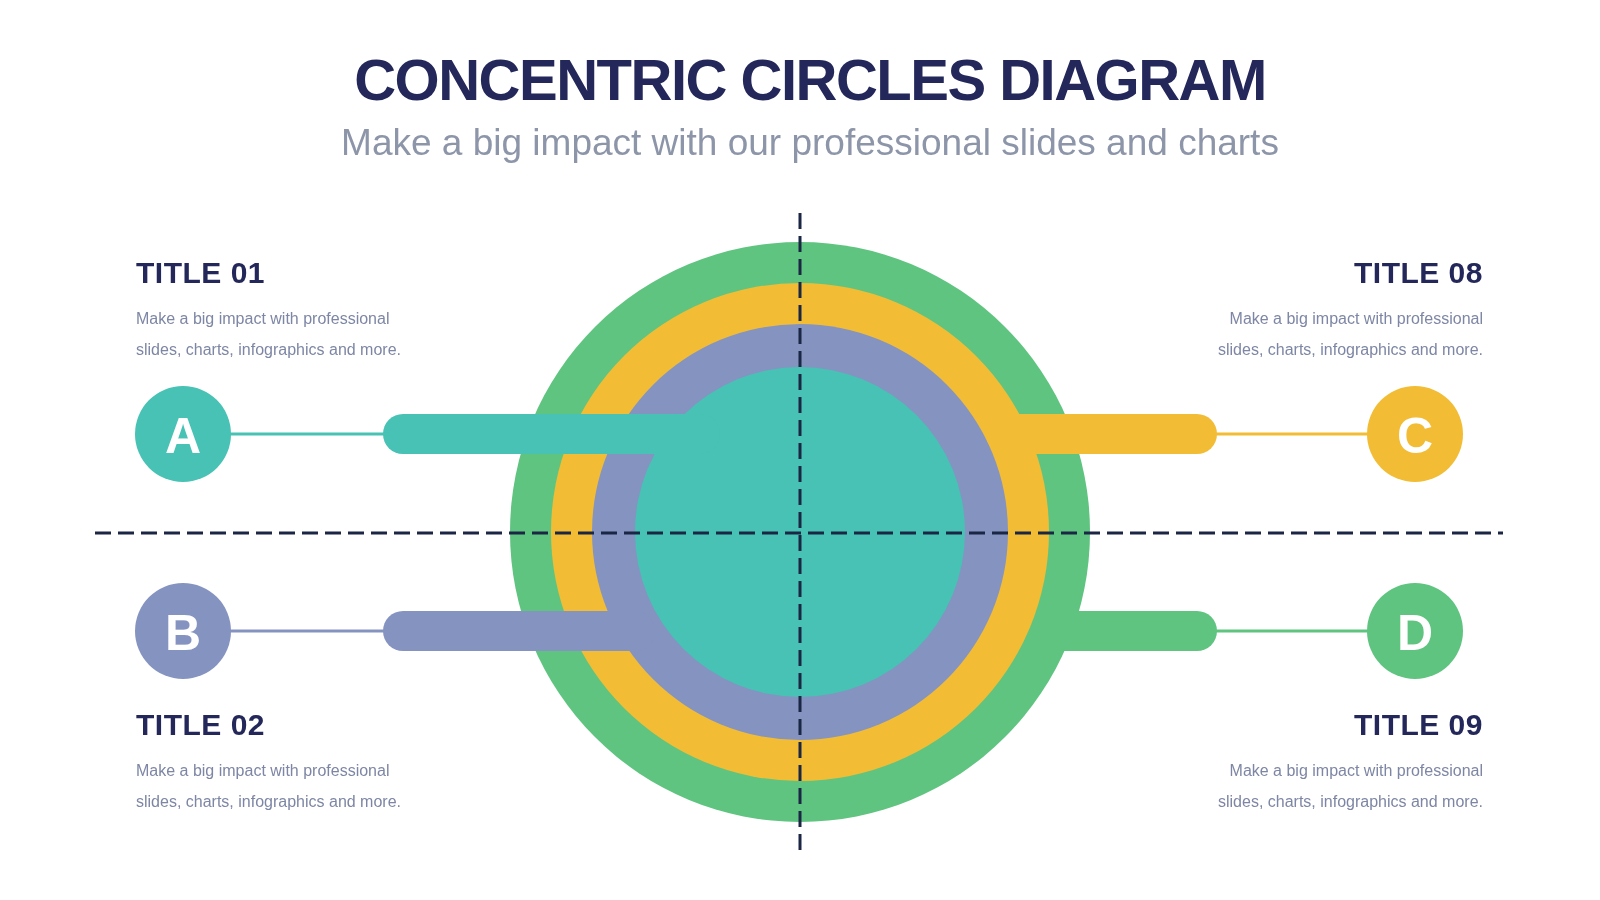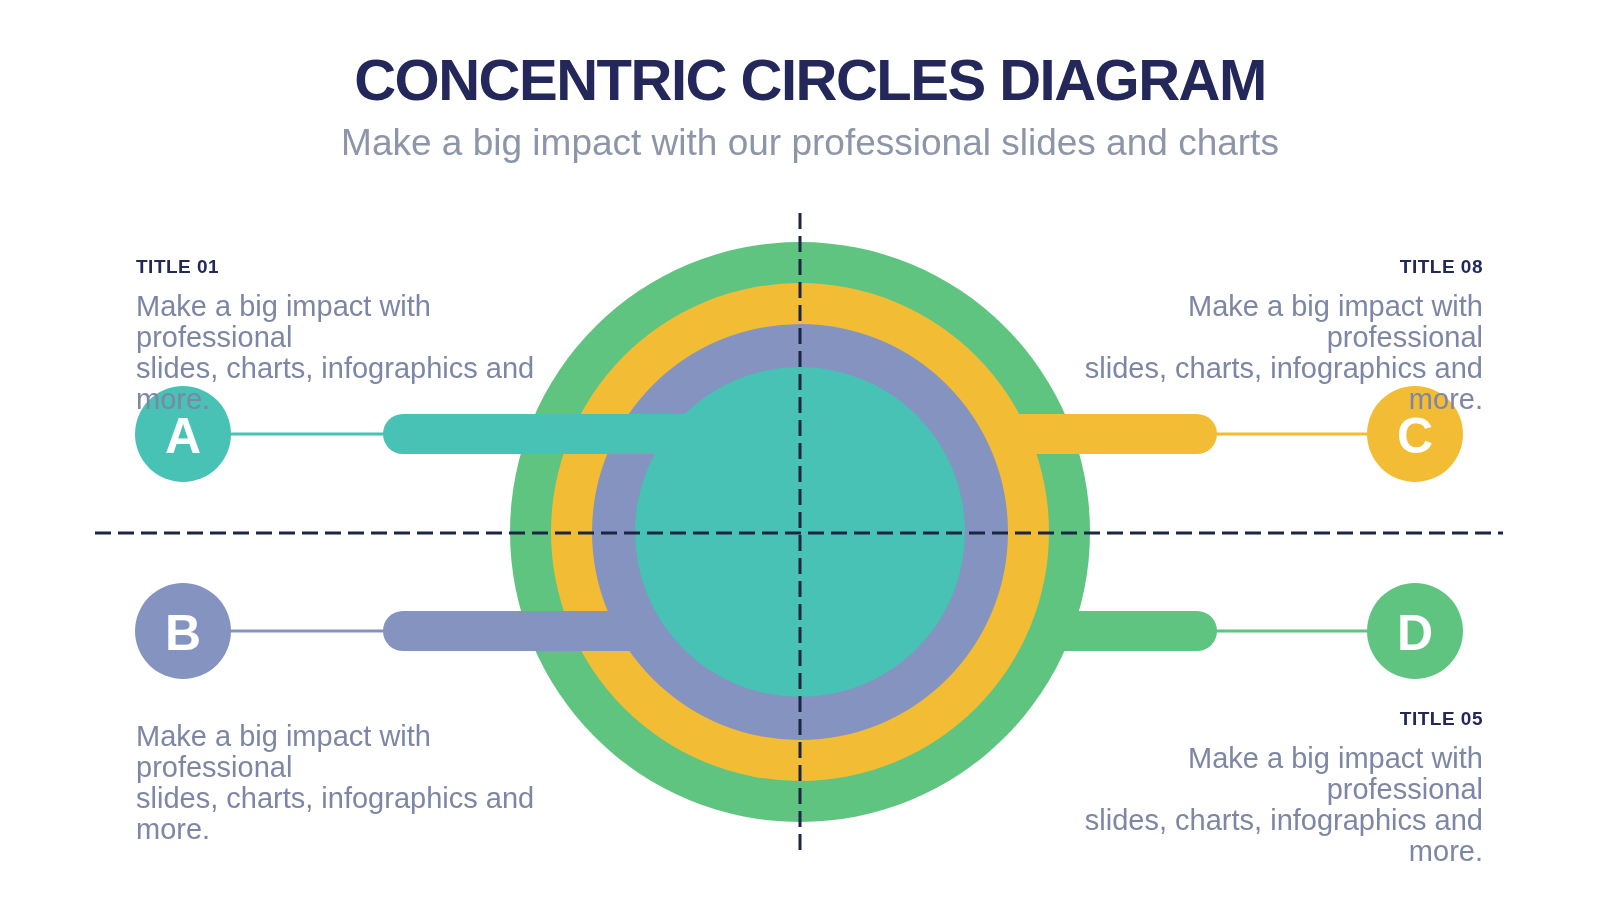--- a/index.html
+++ b/index.html
@@ -45,28 +45,28 @@
     left: 0;
     width: 1600px;
     height: 900px;
   }
   .info {
     position: absolute;
     width: 430px;
   }
   .info h3 {
     margin: 0;
-    font-size: 19px;
+    font-size: 30px;
     font-weight: bold;
     letter-spacing: 0.5px;
     color: #232759;
   }
   .info p {
     margin: 13px 0 0 0;
-    font-size: 29px;
+    font-size: 16px;
     line-height: 31px;
     color: #7d86a4;
   }
   .info p span { display: block; }
   .info.left  { text-align: left; }
   .info.right { text-align: right; }
   .pos-tl { left: 136px;  top: 256px; }
   .pos-bl { left: 136px;  top: 708px; }
   .pos-tr { right: 137px; top: 256px; }
   .pos-br { right: 137px; top: 708px; }
@@ -118,35 +118,36 @@
 
   <div class="info left pos-tl">
     <h3>TITLE 01</h3>
     <p>
       <span>Make a big impact with professional</span>
       <span>slides, charts, infographics and more.</span>
     </p>
   </div>
 
   <div class="info left pos-bl">
+    <h3>TITLE 02</h3>
     <p>
       <span>Make a big impact with professional</span>
       <span>slides, charts, infographics and more.</span>
     </p>
   </div>
 
   <div class="info right pos-tr">
     <h3>TITLE 08</h3>
     <p>
       <span>Make a big impact with professional</span>
       <span>slides, charts, infographics and more.</span>
     </p>
   </div>
 
   <div class="info right pos-br">
-    <h3>TITLE 05</h3>
+    <h3>TITLE 09</h3>
     <p>
       <span>Make a big impact with professional</span>
       <span>slides, charts, infographics and more.</span>
     </p>
   </div>
 
 </div>
 
 </body></html>

